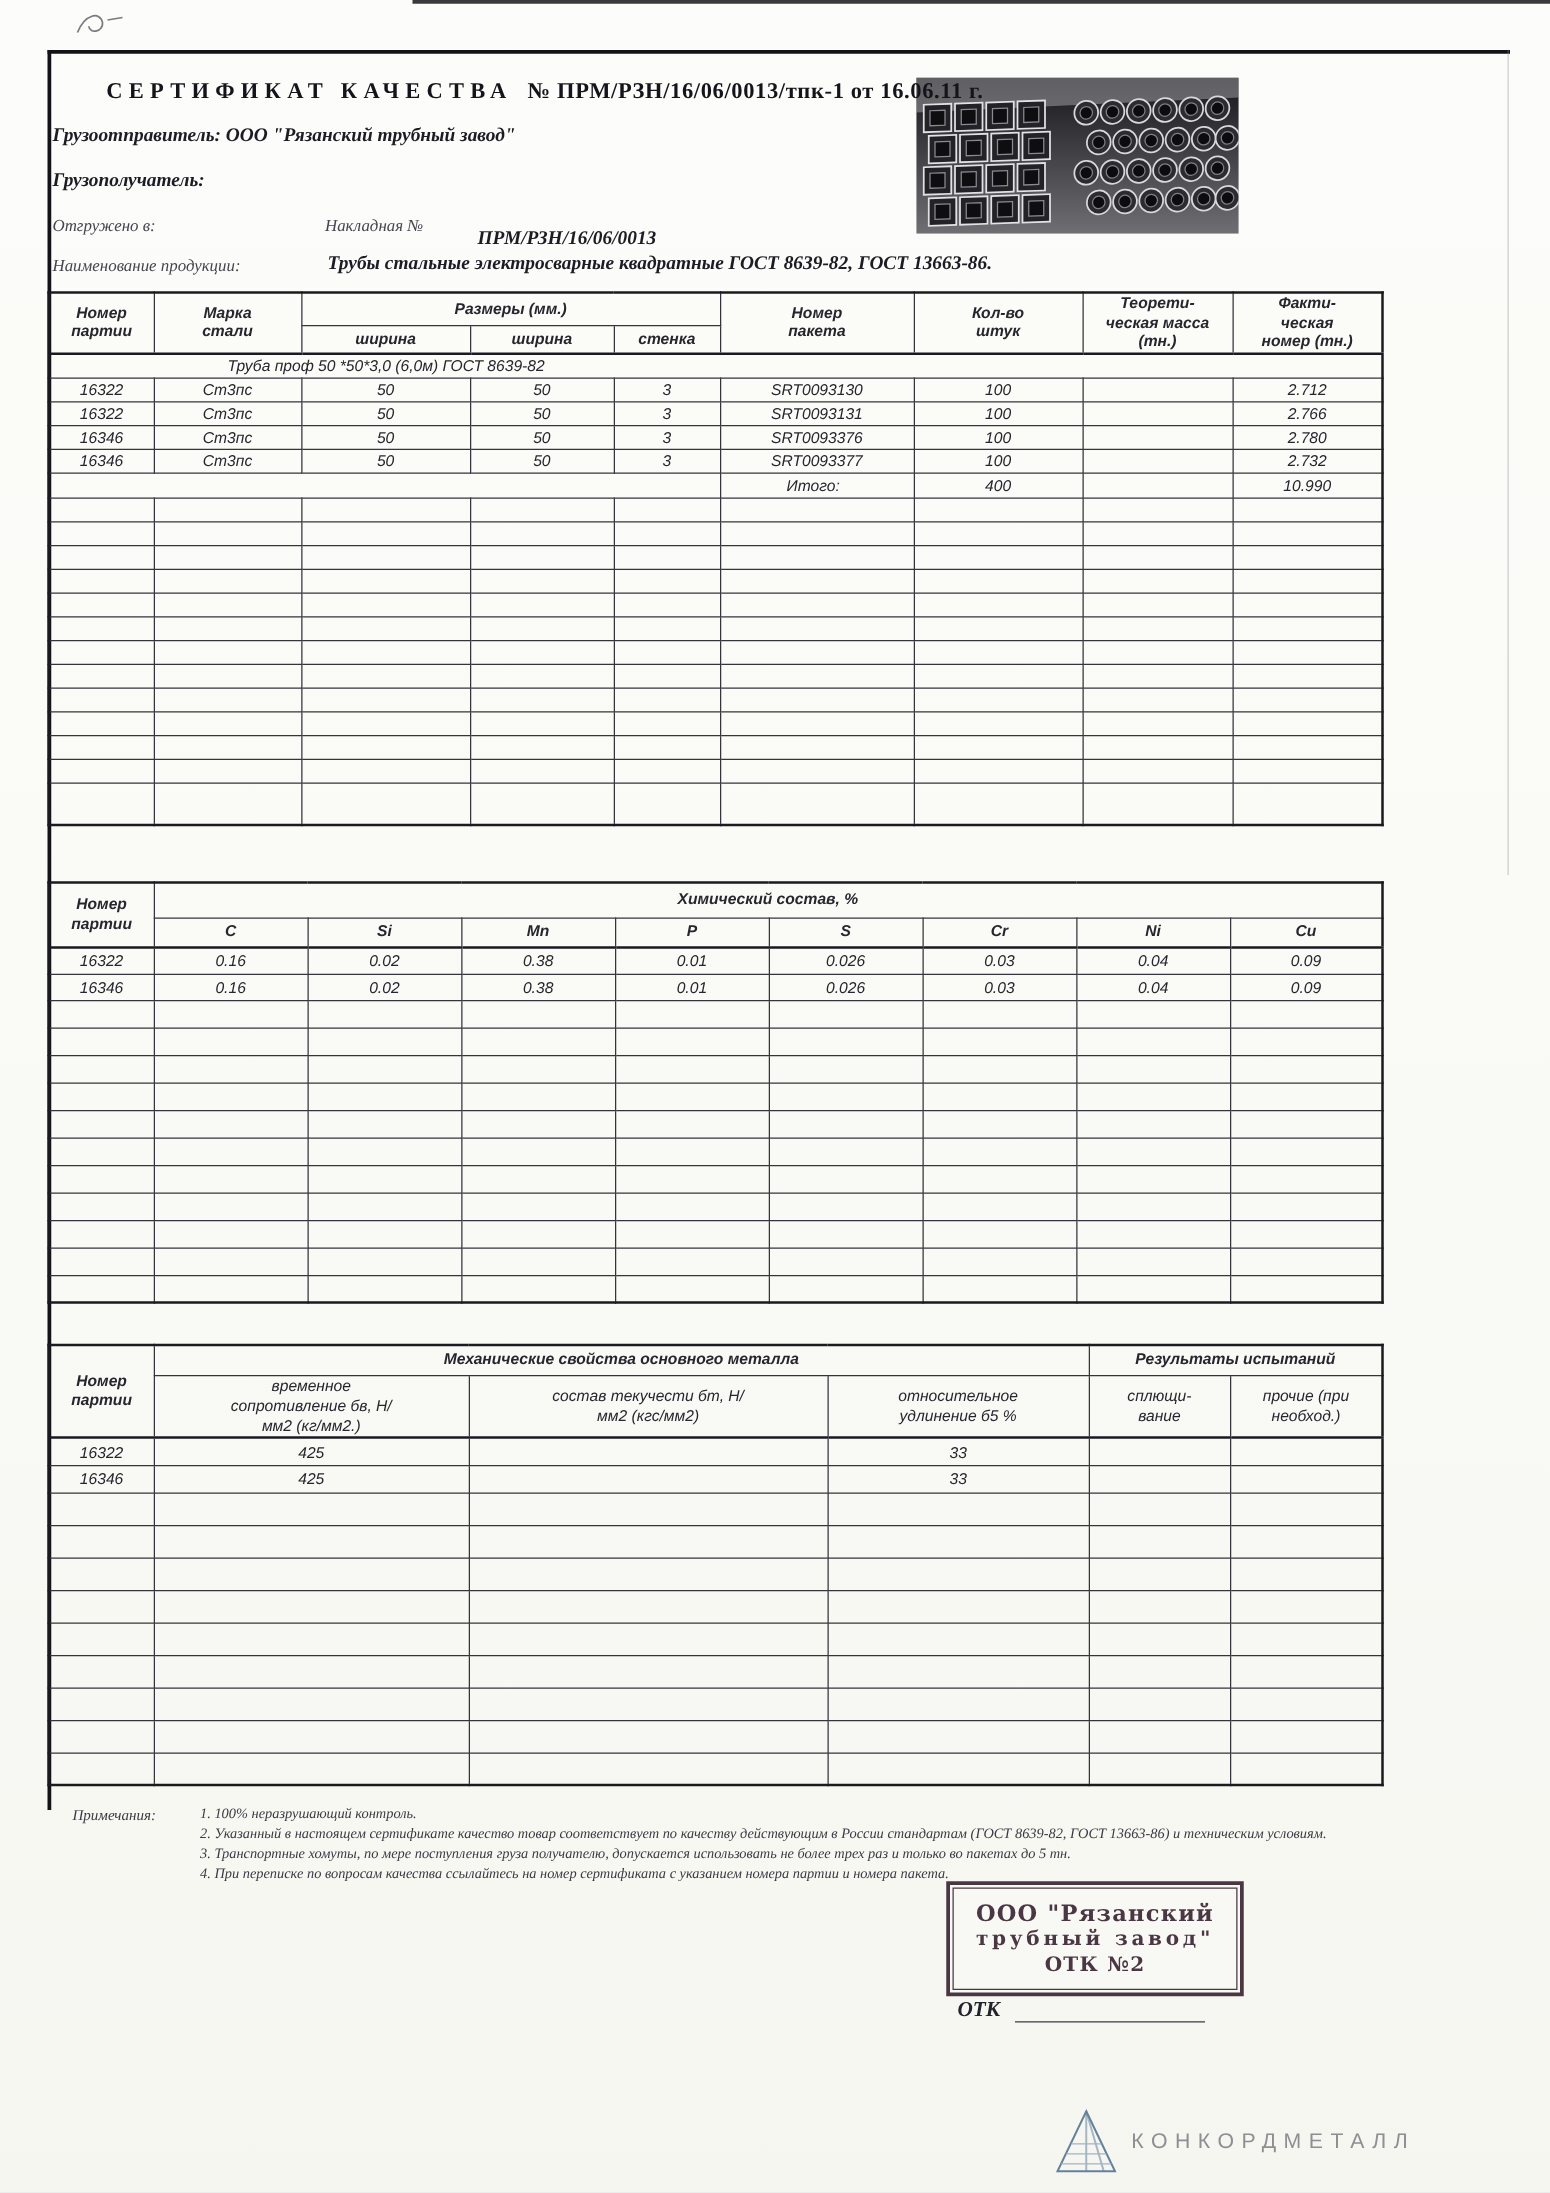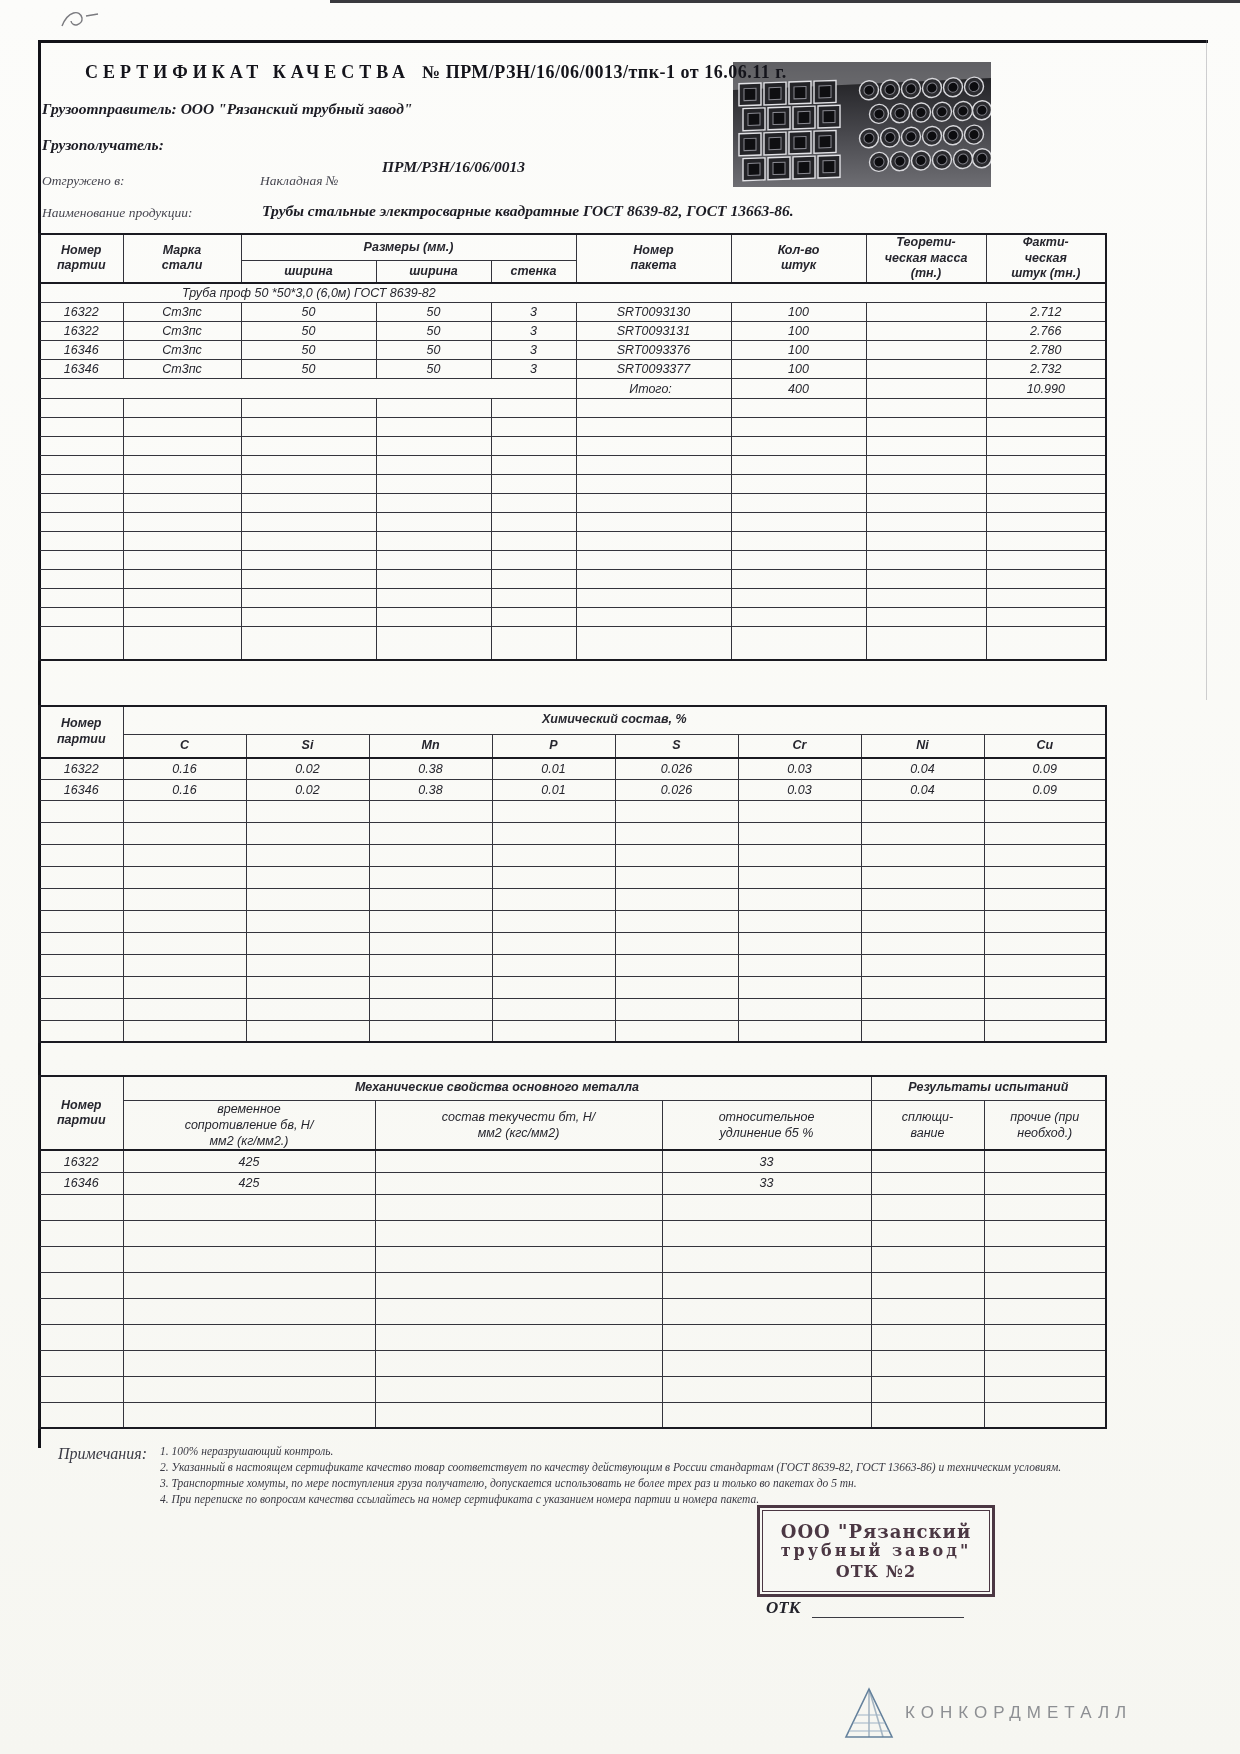--- a/index.html
+++ b/index.html
@@ -29,21 +29,21 @@
   .t3{left:38px;top:1075px;width:1067px;border:2.5px solid #1a1a21;}
   .hd{font-weight:bold;font-size:12px;line-height:1.25;}
   .hd2{font-size:11.5px;line-height:1.3;}
   .bb{border-bottom:2.5px solid #1a1a21 !important;}
   .hw{margin:0 auto;}
   .grp{text-align:left !important;padding-left:142px !important;}
   .ritog{text-align:center;padding-right:8px !important;}
   .b{font-weight:normal;}
   
   .notes{position:absolute;left:58px;top:1443px;font-style:italic;color:#3a3a44;font-size:11.5px;}
-  .notes .nlabel{position:absolute;left:0;top:2px;font-size:16px;}
+  .notes .nlabel{position:absolute;left:0;top:2px;font-size:12px;}
   .notes .nitems{position:absolute;left:102px;top:0;width:1060px;}
   .notes .nitems div{white-space:nowrap;line-height:16px;}
   
   .stamp{position:absolute;left:757px;top:1505px;width:228px;height:82px;border:3px solid #4b3743;padding:2px;background:rgba(255,255,255,.2);}
   .stamp-in{border:1.5px solid #4b3743;height:100%;box-sizing:border-box;display:flex;flex-direction:column;justify-content:center;align-items:center;color:#4b3743;font-family:"DejaVu Serif",serif;font-weight:bold;}
   .s1{font-size:18px;letter-spacing:1px;line-height:1.15;}
   .s2{font-size:16px;letter-spacing:3px;line-height:1.15;}
   .s3{font-size:16px;letter-spacing:1px;margin-top:2px;line-height:1.1;}
   
   .otk{position:absolute;left:766px;top:1598px;display:flex;align-items:flex-end;gap:12px;}
@@ -175,21 +175,21 @@
     <span class="tmain">СЕРТИФИКАТ  КАЧЕСТВА</span><span class="tnum">№  ПРМ/РЗН/16/06/0013/тпк-1 от 16.06.11 г.</span>
   </div>
 
   <div class="fl big" style="left:42px;top:100px;">
     <span>Грузоотправитель:</span>
     <span>ООО "Рязанский трубный завод"</span>
   </div>
   <div class="fl big" style="left:42px;top:136px;">Грузополучатель:</div>
   <div class="fl lite" style="left:42px;top:173px;font-style:italic;">Отгружено в:</div>
   <div class="fl lite" style="left:260px;top:173px;">Накладная №</div>
-  <div class="fl big" style="left:382px;top:158px;">ПРМ/РЗН/16/06/0013</div>
+  <div class="fl big" style="left:382px;top:182px;">ПРМ/РЗН/16/06/0013</div>
   <div class="fl lite" style="left:42px;top:205px;">Наименование продукции:</div>
   <div class="fl big" style="left:262px;top:202px;">Трубы стальные электросварные квадратные ГОСТ 8639-82, ГОСТ 13663-86.</div>
 
   <table class="t t1">
     <colgroup>
         <col style="width:84px">
         <col style="width:118px">
         <col style="width:135px">
         <col style="width:115px">
         <col style="width:85px">
@@ -210,21 +210,21 @@
         <td rowspan="2" class="hd bb">
             <div class="hw" style="max-width:60px">Номер пакета</div>
           </td>
         <td rowspan="2" class="hd bb">
             <div class="hw" style="max-width:55px">Кол-во штук</div>
           </td>
         <td rowspan="2" class="hd bb">
             <div class="hw" style="max-width:88px">Теорети-ческая масса (тн.)</div>
           </td>
         <td rowspan="2" class="hd bb">
-            <div class="hw" style="max-width:80px">Факти-ческая штук (тн.)</div>
+            <div class="hw" style="max-width:80px">Факти-ческая номер (тн.)</div>
           </td>
       </tr>
       <tr style="height:22px">
         <td class="hd bb">ширина</td>
         <td class="hd bb">ширина</td>
         <td class="hd bb">стенка</td>
       </tr>
       <tr style="height:20px">
         <td colspan="9" class="grp">Труба проф 50 *50*3,0 (6,0м) ГОСТ 8639-82</td>
       </tr>

